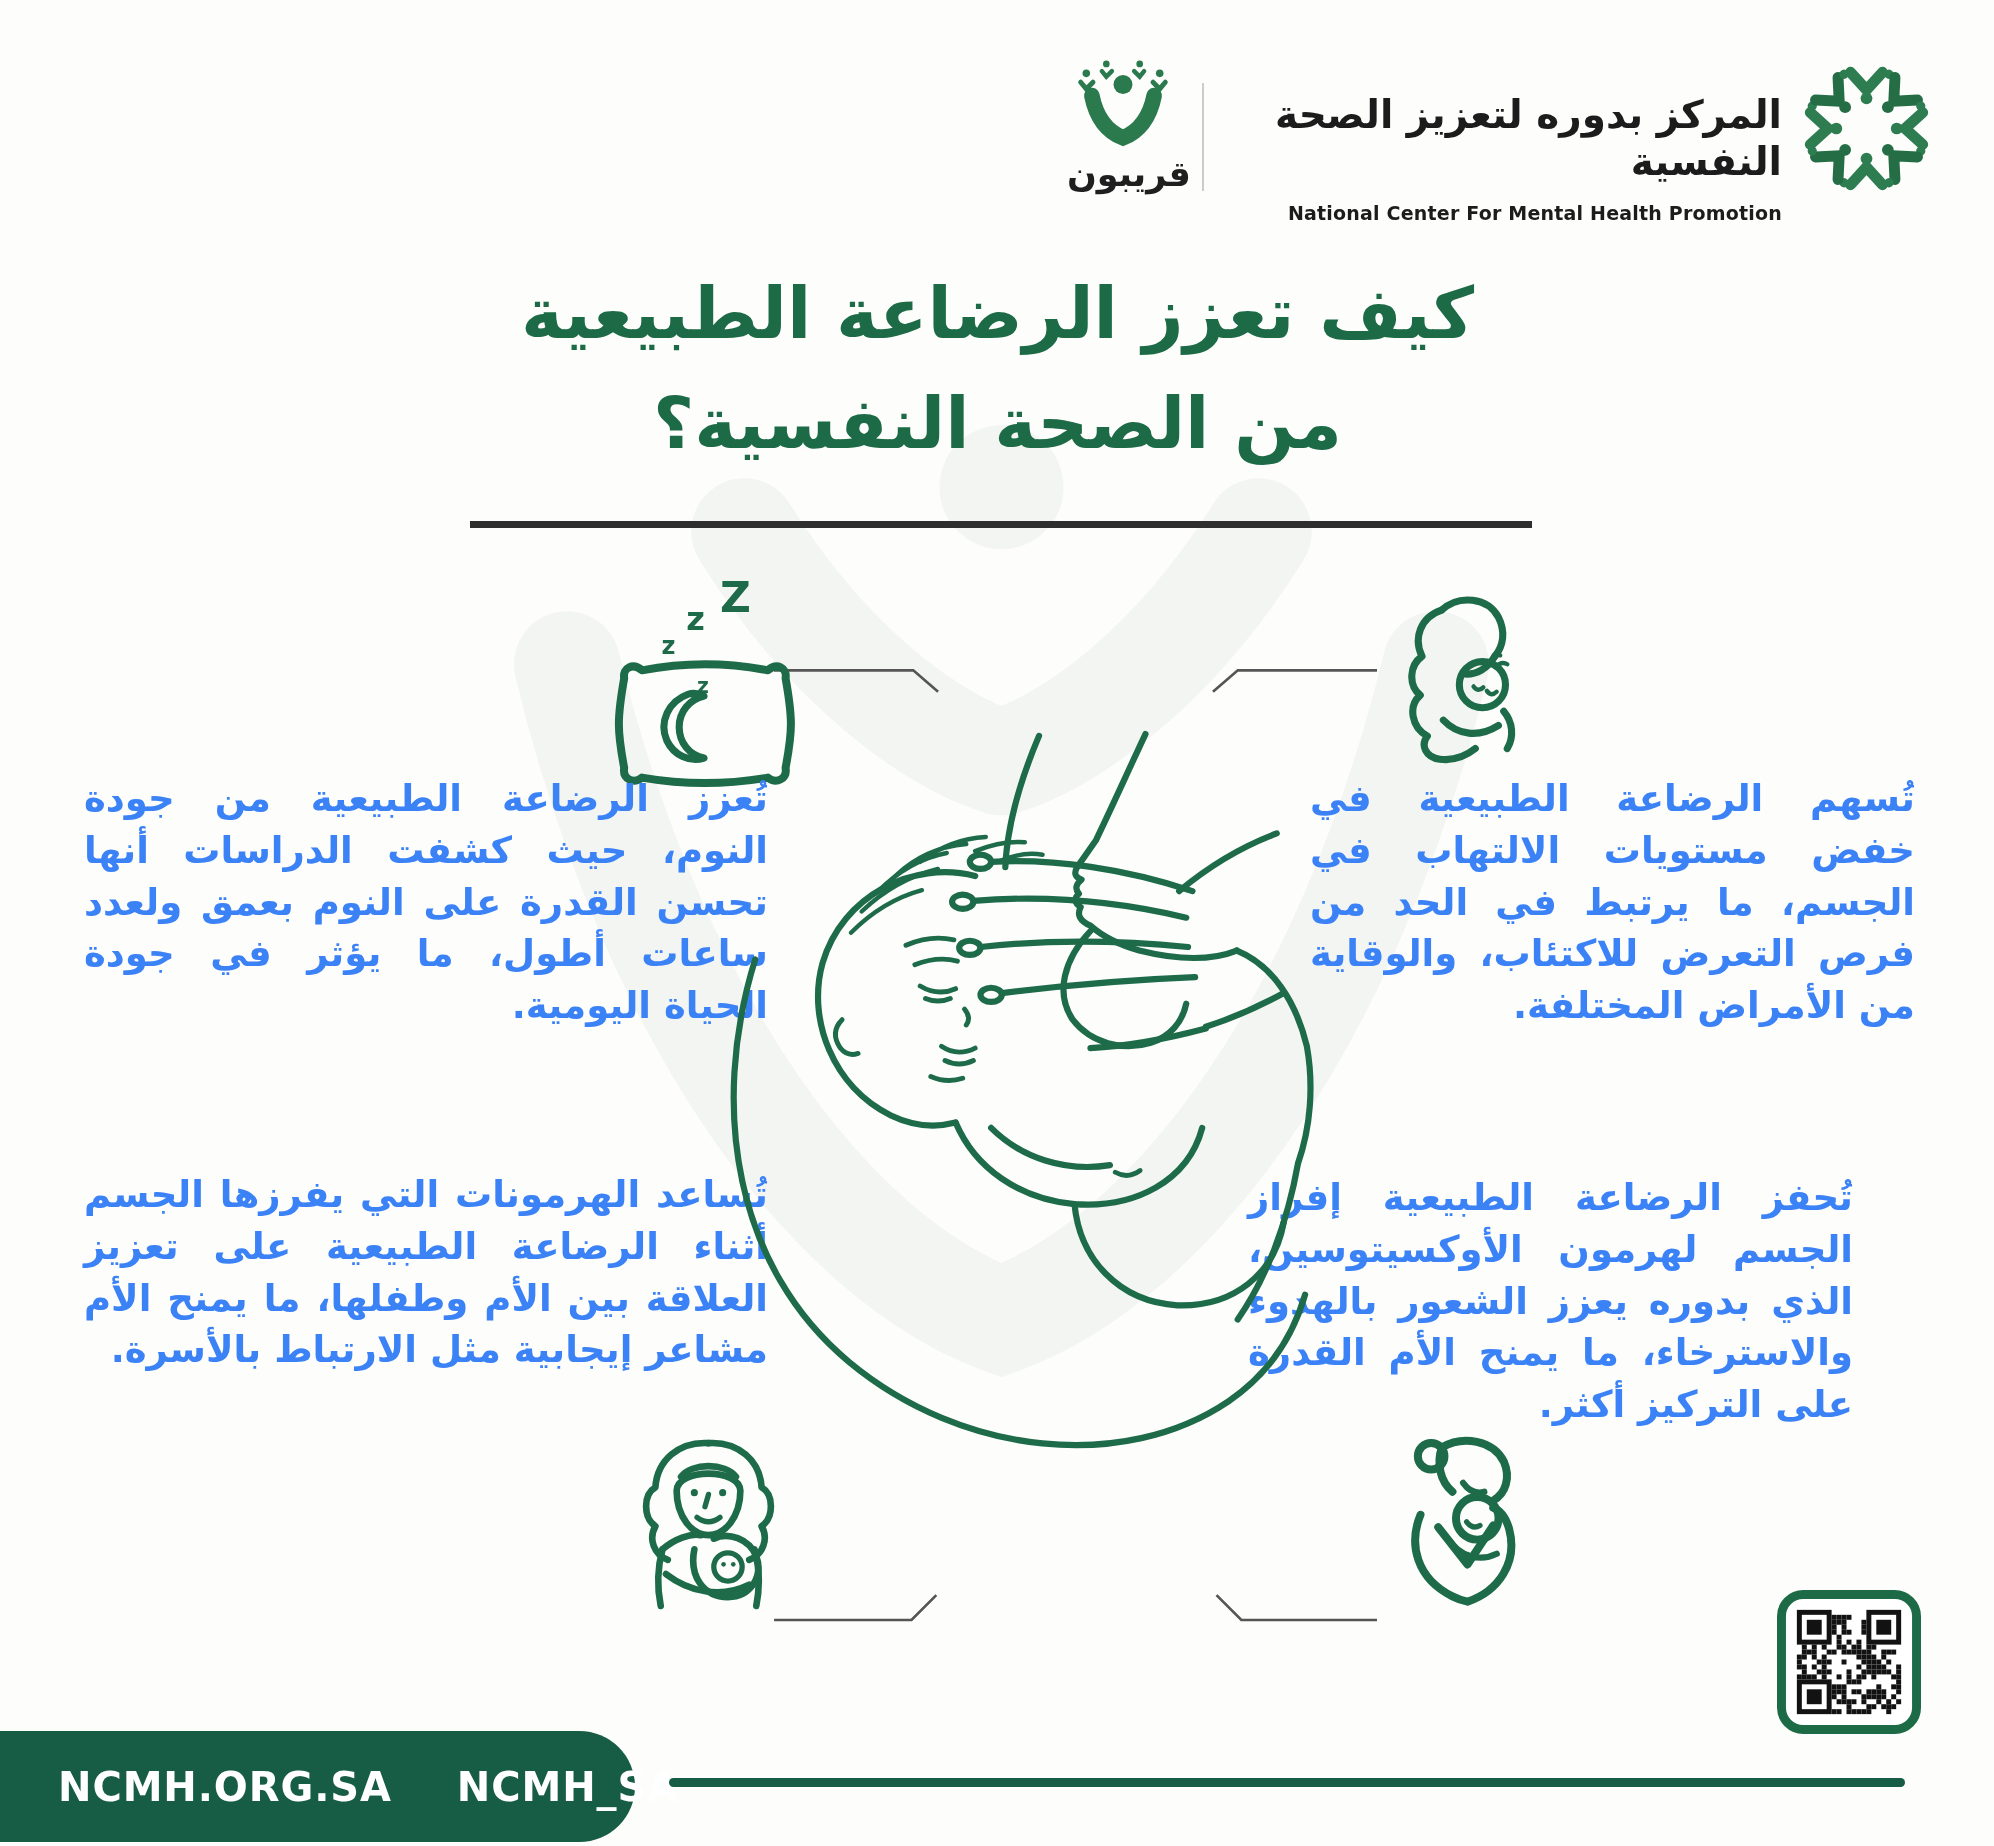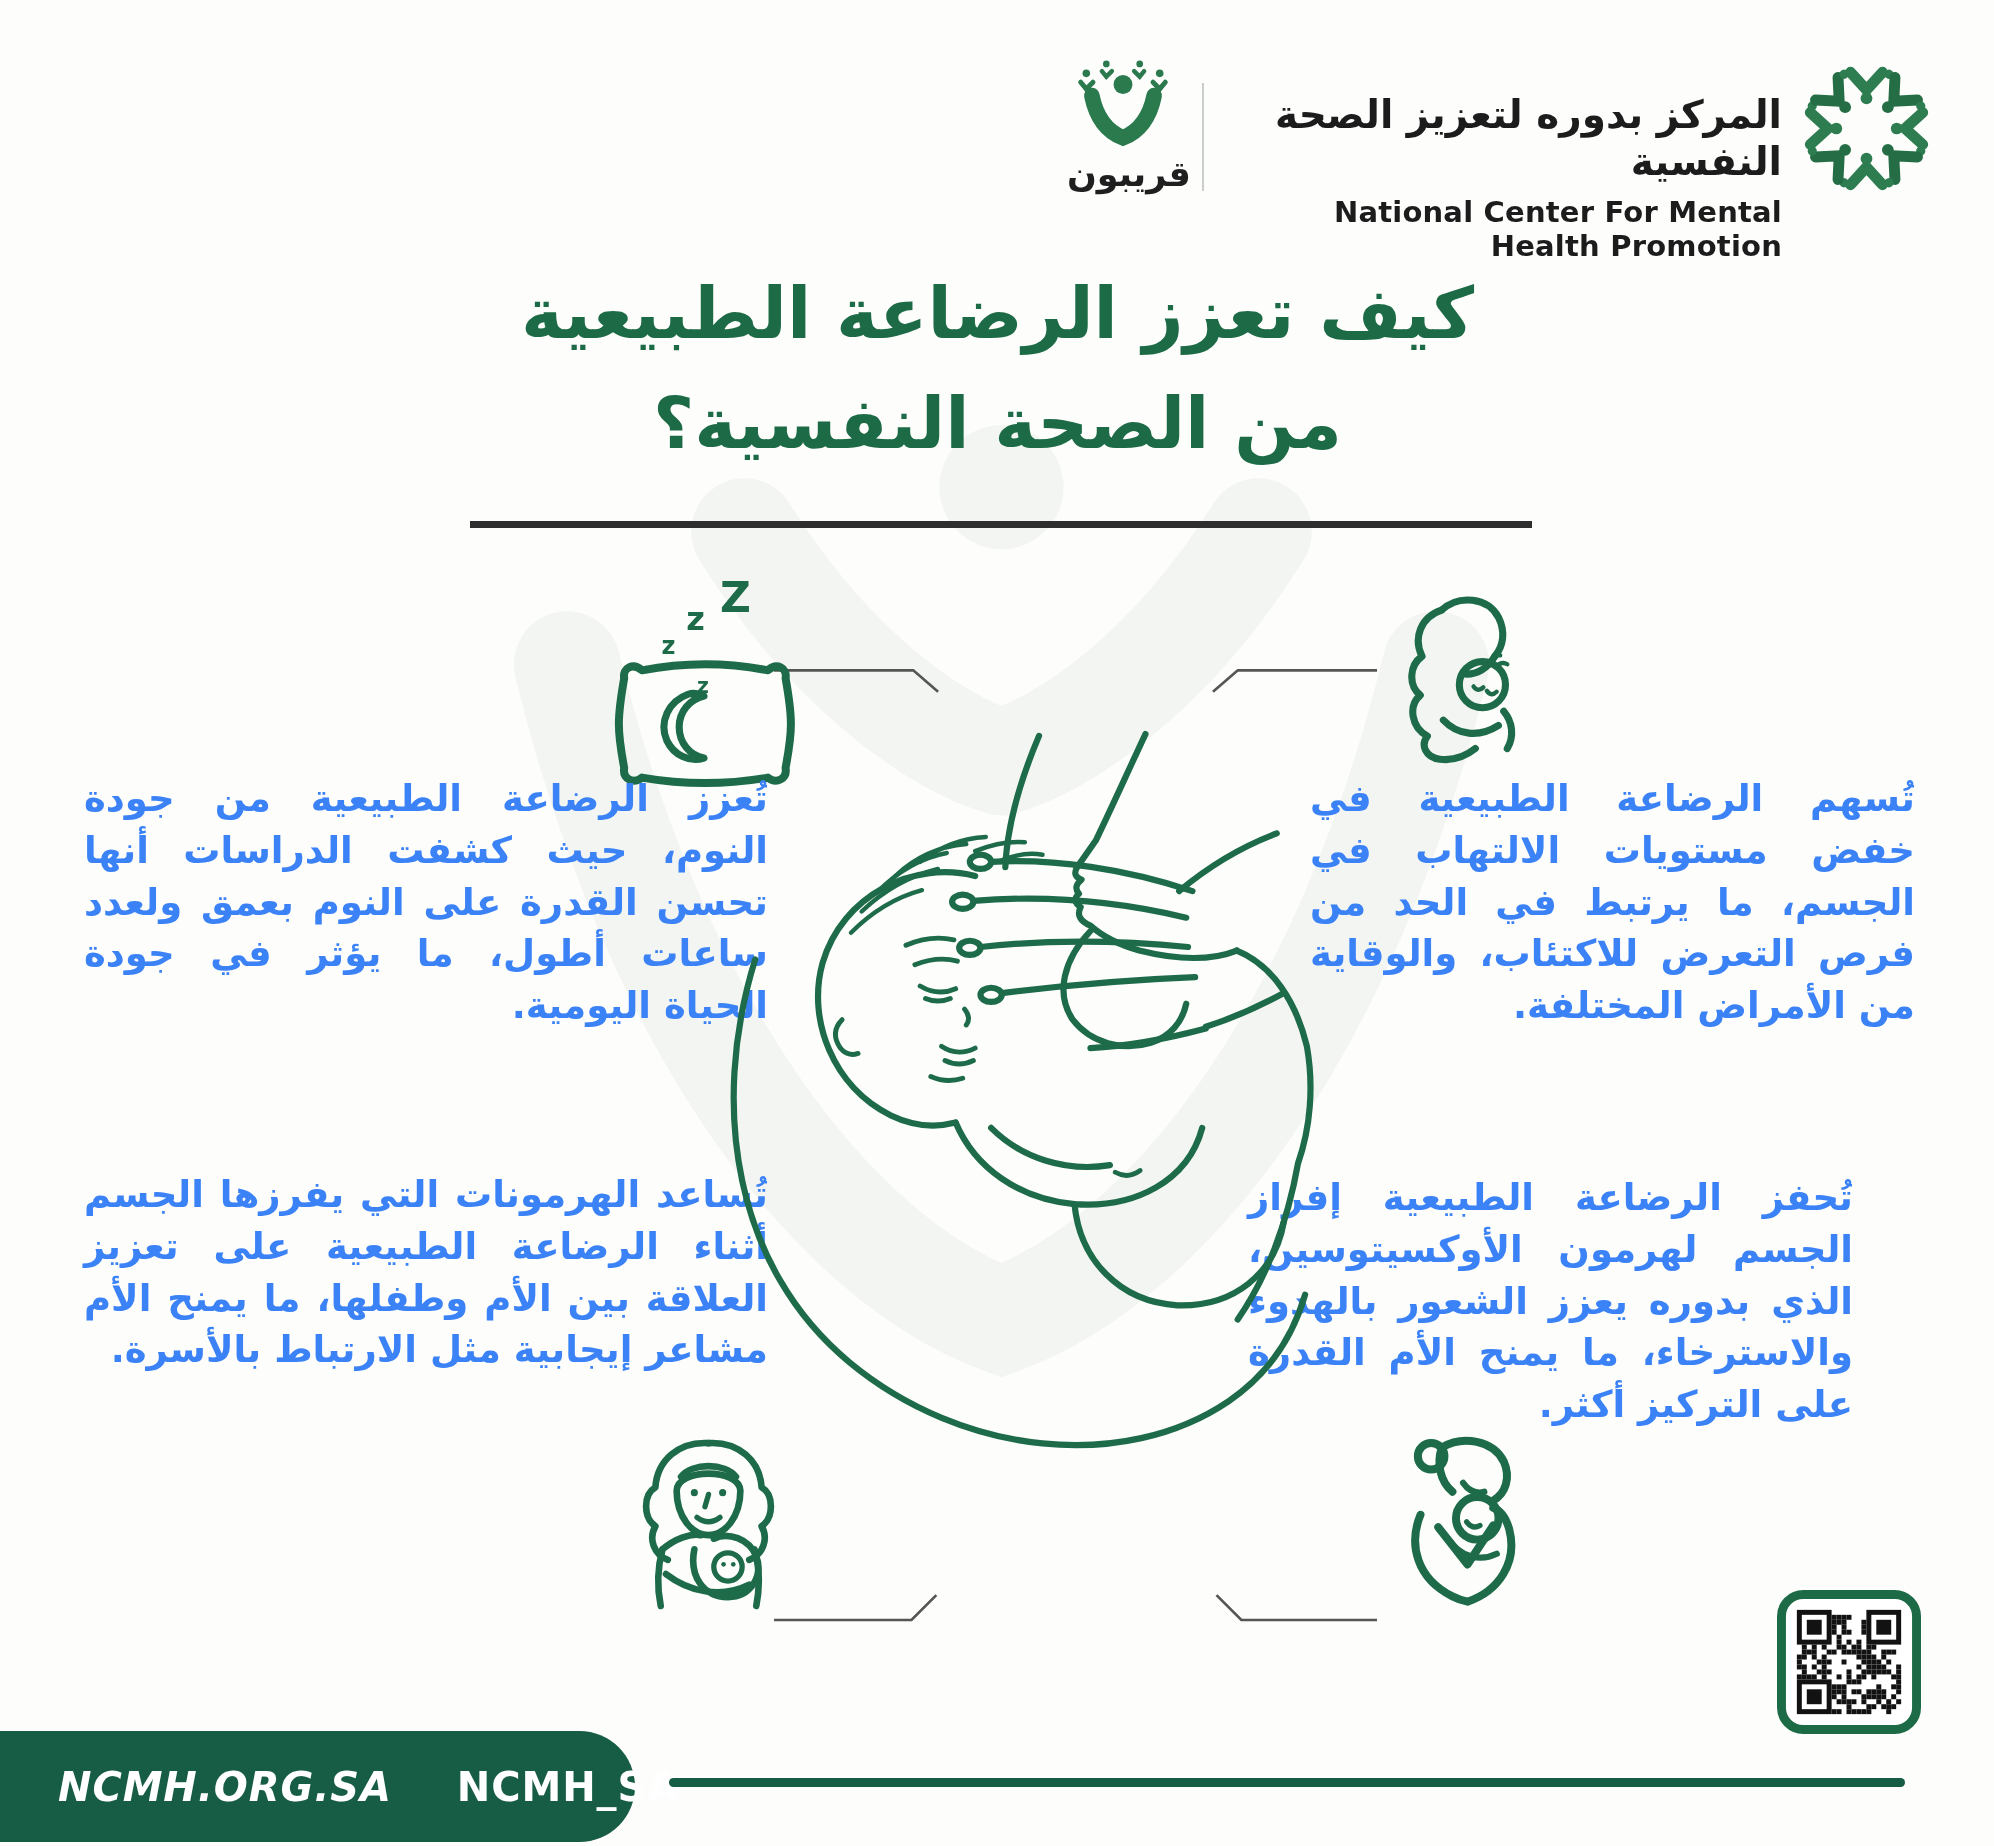--- a/index.html
+++ b/index.html
@@ -9,21 +9,21 @@
   }
   svg{display:block;}
   .abs{position:absolute;}
 
   
   .qareebon{left:1067px;top:60px;width:112px;text-align:center;}
   .qareebon-label{font-size:35px;font-weight:bold;color:#1f1f1f;margin-top:5.3px;}
   .header-divider{left:1202px;top:83px;width:1.8px;height:108px;background:#c9cdcb;}
   .wordmark{left:1237px;top:92px;width:545px;text-align:right;direction:rtl;}
   .wordmark-ar{font-size:39px;font-weight:bold;color:#1c1c1c;line-height:1.2;}
-  .wordmark-en{direction:ltr;font-size:29px;font-weight:bold;color:#1c1c1c;margin-top:9px;letter-spacing:0.2px;text-align:right;}
+  .wordmark-en{direction:ltr;font-size:19px;font-weight:bold;color:#1c1c1c;margin-top:16px;letter-spacing:0.2px;text-align:right;}
   .ncmh-logo{left:1791px;top:53px;}
 
   
   .title{left:0;top:259px;width:1995px;text-align:center;direction:rtl;
          color:#1d6b46;font-weight:bold;font-size:71px;line-height:1.55;}
   .title-underline{left:470px;top:521px;width:1062px;height:7px;background:#2e2e2e;}
 
   
   .para{
     direction:rtl;text-align:justify;text-align-last:right;
@@ -436,21 +436,21 @@
   <div class="abs footer-bar">
     <svg width="53" height="53" viewBox="0 0 64 64" style="margin-left:37px;">
       <g fill="none" stroke="#ffffff" stroke-width="4.5">
         <circle cx="32" cy="32" r="25"></circle>
         <ellipse cx="32" cy="32" rx="11.5" ry="25"></ellipse>
         <line x1="7" y1="32" x2="57" y2="32"></line>
         <path d="M11,19 Q32,27 53,19"></path>
         <path d="M11,45 Q32,37 53,45"></path>
       </g>
     </svg>
-    <span class="txt" style="margin-left:21px;font-style:italic;">NCMH.ORG.SA</span>
+    <span class="txt" style="margin-left:21px;">NCMH.ORG.SA</span>
     <svg width="46" height="46" viewBox="0 0 52 52" style="margin-left:50px;">
       <path d="M3,2 h12 l11,15 L38,2 h8 L30,21 l19,29 H37 L24,32 10,50 H2 L19,27 Z" fill="none" stroke="#ffffff" stroke-width="4" stroke-linejoin="miter"></path>
     </svg>
     <span class="txt" style="margin-left:15px;">NCMH_SA</span>
   </div>
   <div class="abs footer-line"></div>
 
 </div>
 
 

